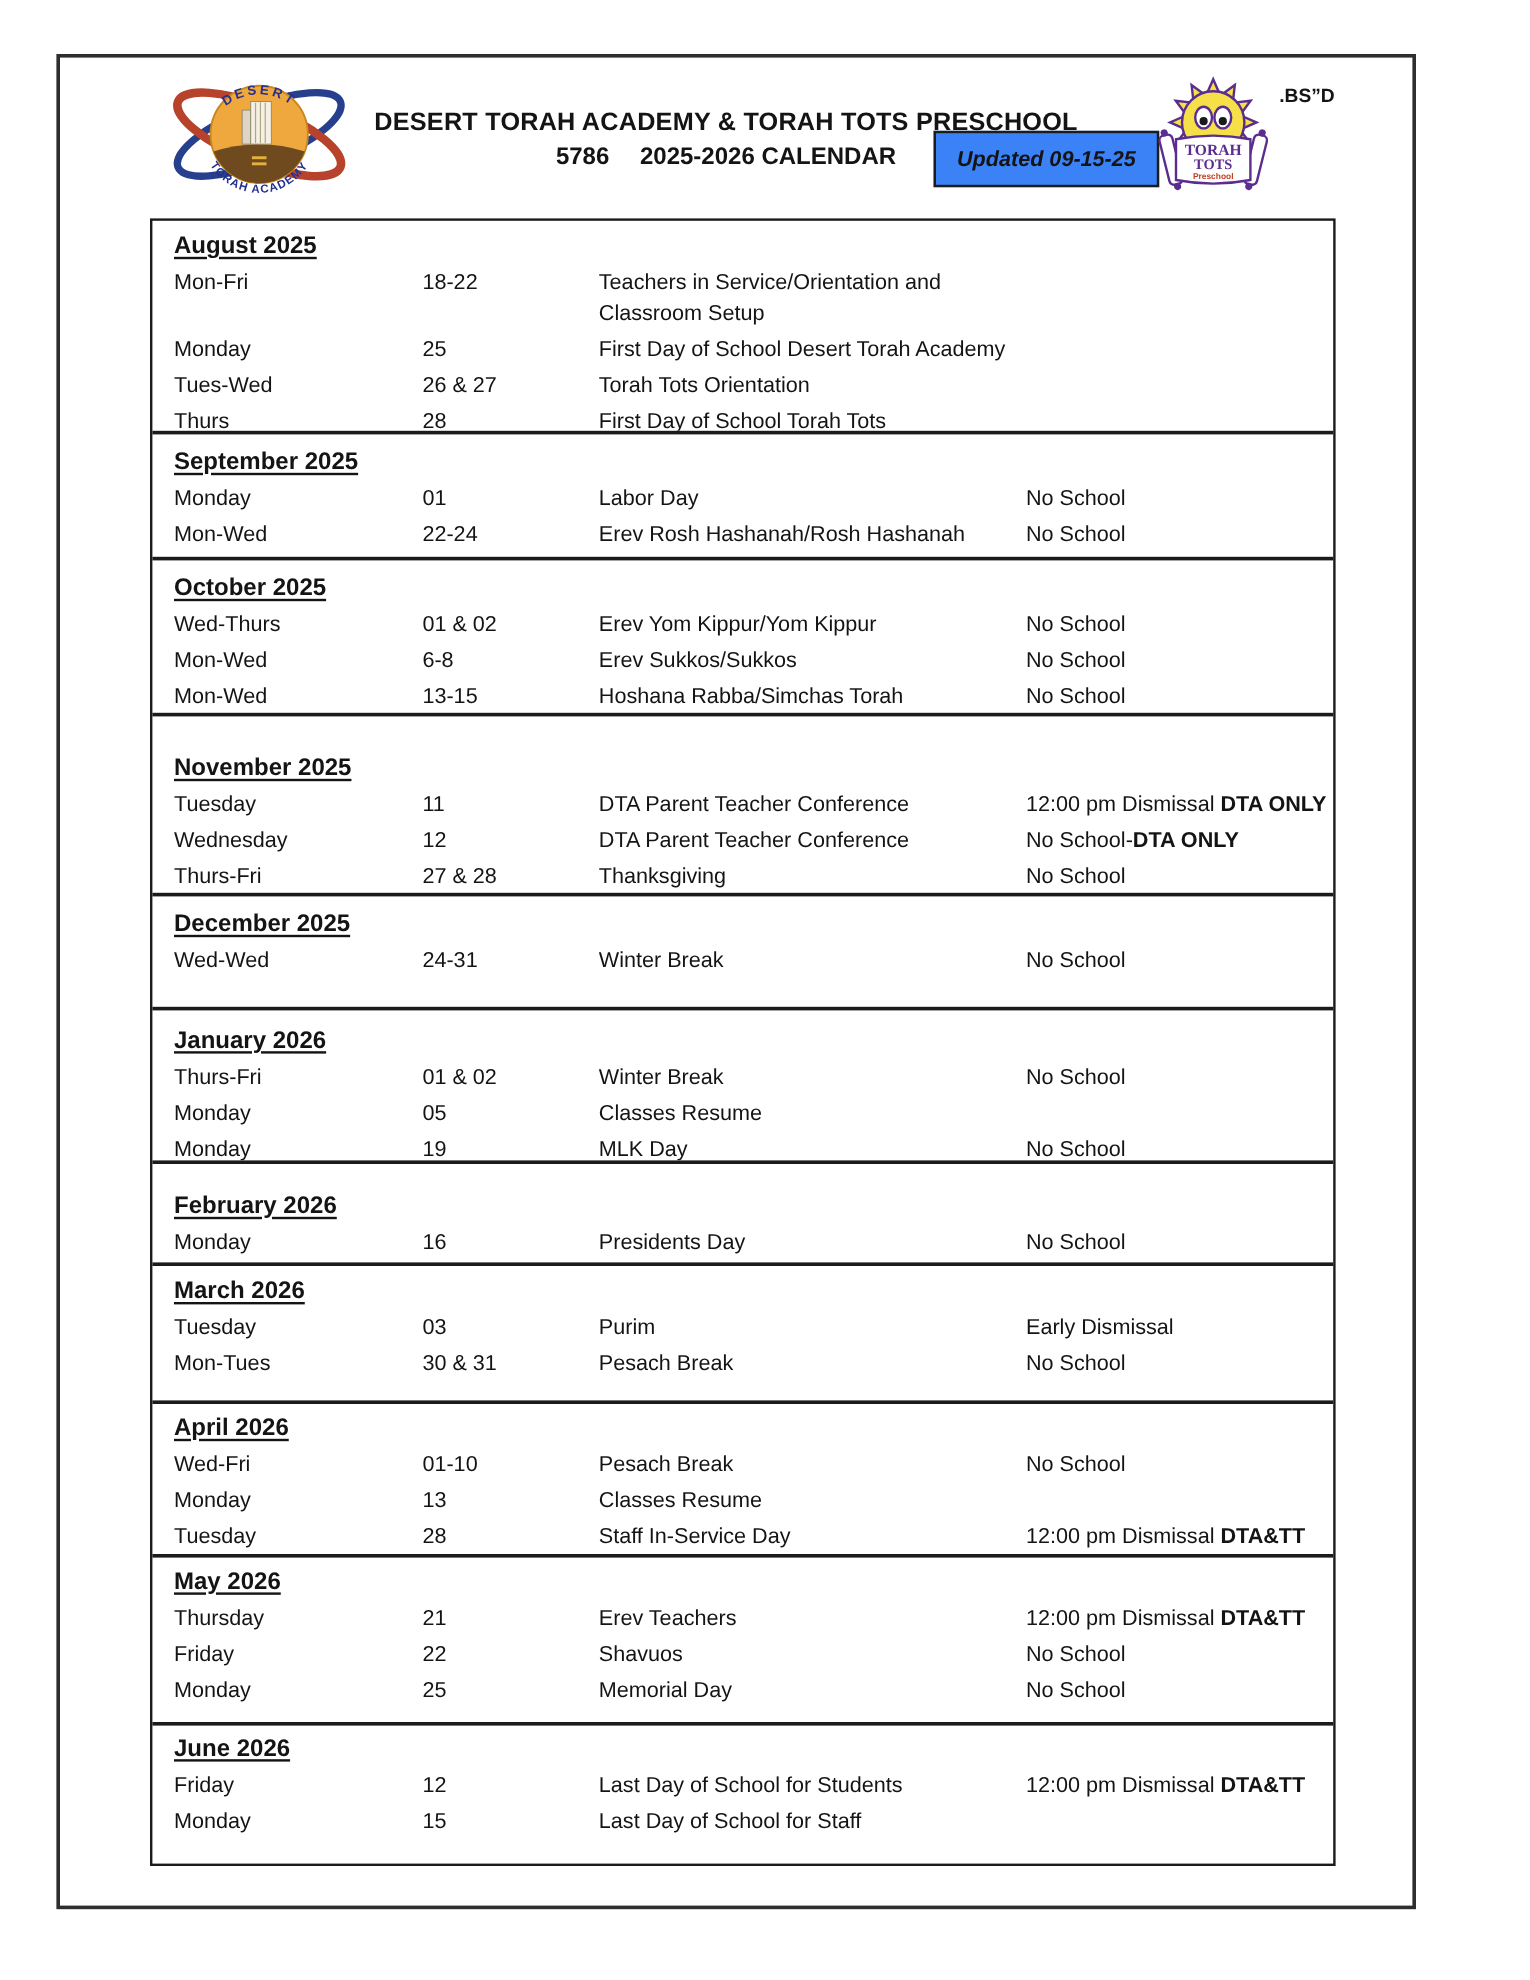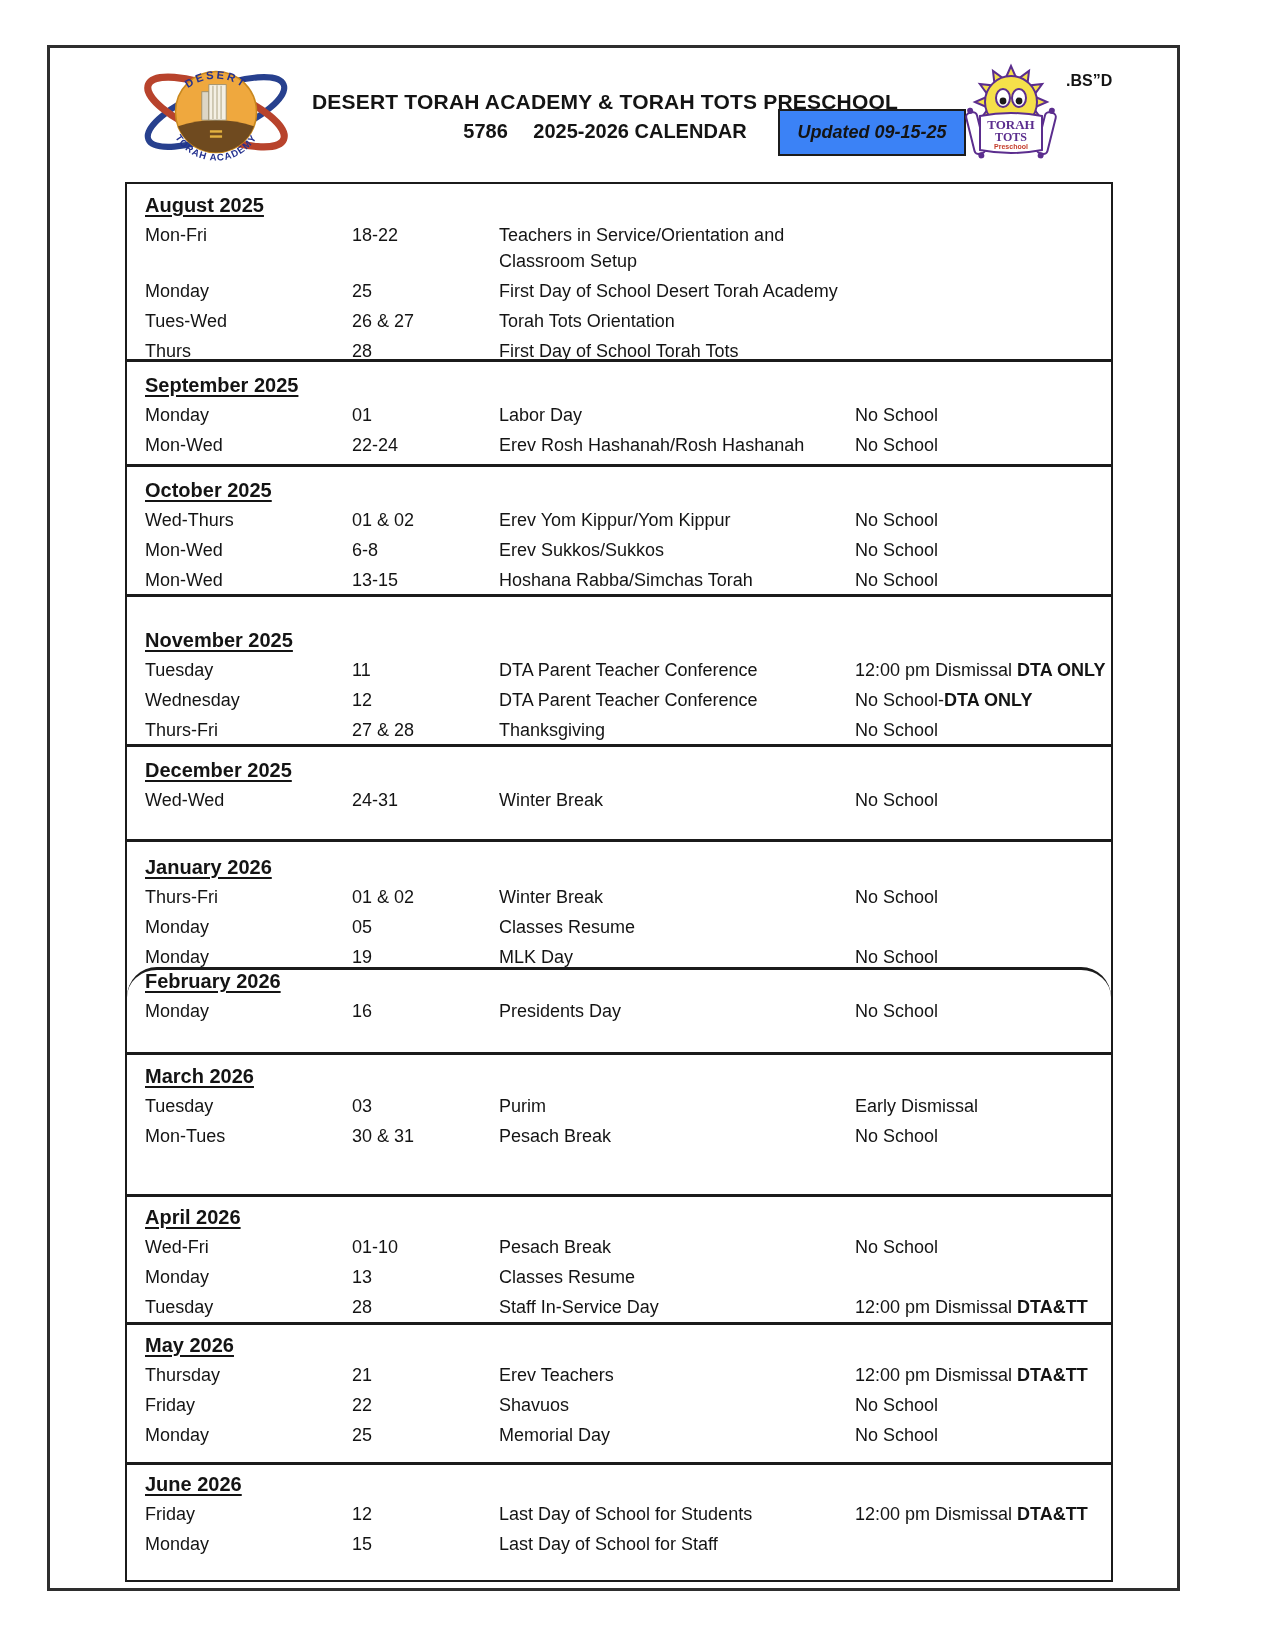--- a/index.html
+++ b/index.html
@@ -211,21 +211,21 @@
           <div class="cell event">Classes Resume</div>
           <div class="cell status"></div>
         </div>
         <div class="cal-row">
           <div class="cell day">Monday</div>
           <div class="cell date">19</div>
           <div class="cell event">MLK Day</div>
           <div class="cell status"><span>No School</span></div>
         </div>
       </section>
-      <section class="month-section" style="height: 85px; padding-top: 0; border-radius: 30px;">
+      <section class="month-section" style="height: 85px; padding-top: 24px;">
         <h2 class="month-name">February 2026</h2>
         <div class="cal-row">
           <div class="cell day">Monday</div>
           <div class="cell date">16</div>
           <div class="cell event">Presidents Day</div>
           <div class="cell status"><span>No School</span></div>
         </div>
       </section>
       <section class="month-section" style="height: 115px; padding-top: 10px;">
         <h2 class="month-name">March 2026</h2>
@@ -235,21 +235,21 @@
           <div class="cell event">Purim</div>
           <div class="cell status"><span>Early Dismissal</span></div>
         </div>
         <div class="cal-row">
           <div class="cell day">Mon-Tues</div>
           <div class="cell date">30 &amp; 31</div>
           <div class="cell event">Pesach Break</div>
           <div class="cell status"><span>No School</span></div>
         </div>
       </section>
-      <section class="month-section" style="height: 128px; padding-top: 9px; margin-top: 27px;">
+      <section class="month-section" style="height: 128px; padding-top: 9px;">
         <h2 class="month-name">April 2026</h2>
         <div class="cal-row">
           <div class="cell day">Wed-Fri</div>
           <div class="cell date">01-10</div>
           <div class="cell event">Pesach Break</div>
           <div class="cell status"><span>No School</span></div>
         </div>
         <div class="cal-row">
           <div class="cell day">Monday</div>
           <div class="cell date">13</div>

